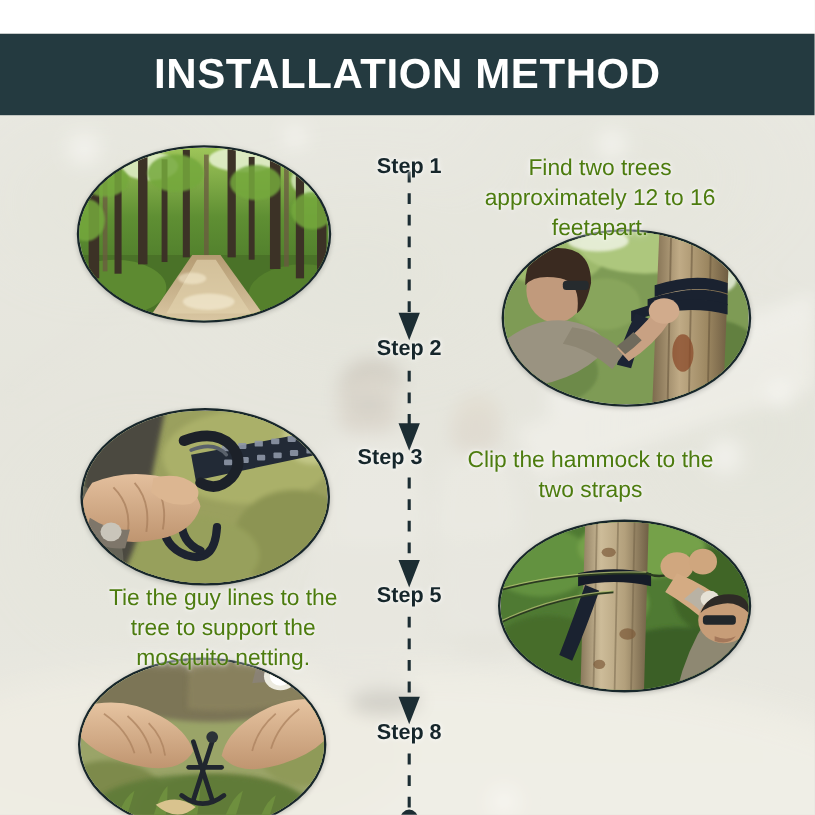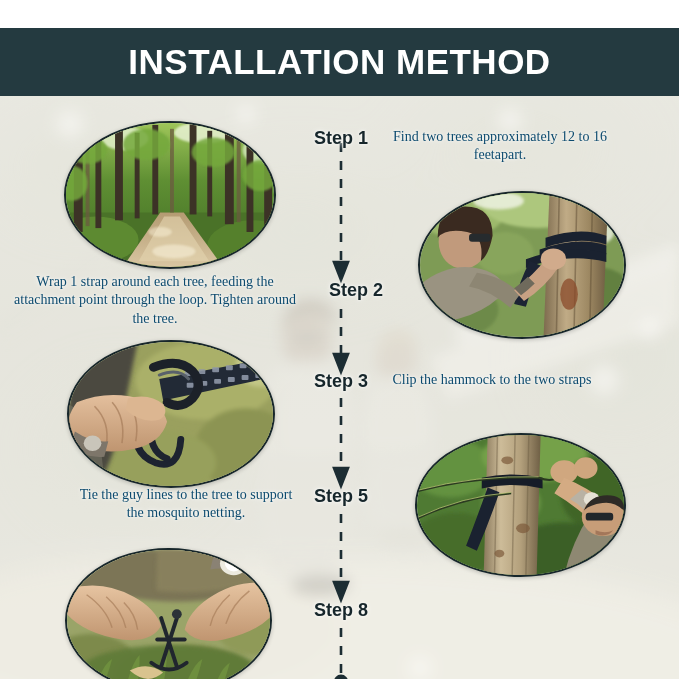--- a/index.html
+++ b/index.html
@@ -72,24 +72,24 @@
     white-space: nowrap;
     text-align: right;
     transform: translateX(-50%);
     text-shadow: 0 0 3px rgba(255,255,255,0.85), 0 0 6px rgba(255,255,255,0.7);
   }
 
   
   .step-text {
     position: absolute;
     z-index: 30;
-    font-family: Liberation Serif, serif;
-    font-size: 14px;
+    font-family: Liberation Sans, sans-serif;
+    font-size: 19px;
     line-height: 1.32;
-    color: #0c4a6e;
+    color: #4d7c0f;
     text-align: center;
     text-shadow: 0 0 3px rgba(255,255,255,0.9), 0 0 7px rgba(255,255,255,0.75);
   }
 
   
   .oval {
     position: absolute;
     z-index: 25;
     border-radius: 50%;
     border: 2.5px solid #18272b;
@@ -526,27 +526,26 @@
         <path d="M112 70 L96 120"></path>
         <path d="M96 70 L112 120"></path>
         <path d="M92 92 L120 92"></path>
       </g>
       <circle cx="112" cy="66" r="5" fill="#2b3238"></circle>
       <path d="M86 116 q18 14 36 0" stroke="#20262e" stroke-width="4" fill="none" stroke-linecap="round"></path>
     </svg>
   </div>
 
   <div class="step-label" style="left:341px; top:100px;">Step 1</div>
-  <div class="step-label" style="left:356px; top:252px;">Step 2</div>
-  <div class="step-label" style="left:341px; top:343px;">Step 3</div>
+  <div class="step-label" style="left:341px; top:252px;">Step 2</div>
+  <div class="step-label" style="left:325px; top:343px;">Step 3</div>
   <div class="step-label" style="left:341px; top:458px;">Step 5</div>
   <div class="step-label" style="left:341px; top:572px;">Step 8</div>
 
   <div class="step-text" style="left:386px; top:100px; width:228px;">Find two trees approximately 12 to 16 feetapart.</div>
 
-  <div class="step-text" style="left:14px; top:245px; width:282px;">Wrap 1 strap around each tree, feeding the attachment point through the loop. Tighten around the tree.</div>
 
   <div class="step-text" style="left:72px; top:458px; width:228px;">Tie the guy lines to the tree to support the mosquito netting.</div>
 
   <div class="step-text" style="left:386px; top:343px; width:212px;">Clip the hammock to the two straps</div>
 
 
 </div>
 
 </body></html>

